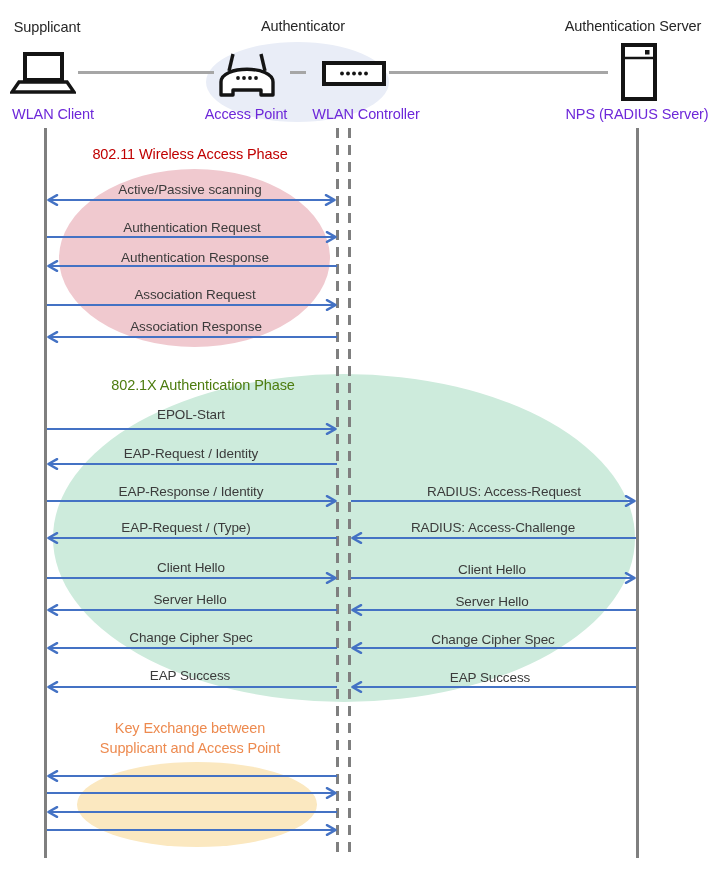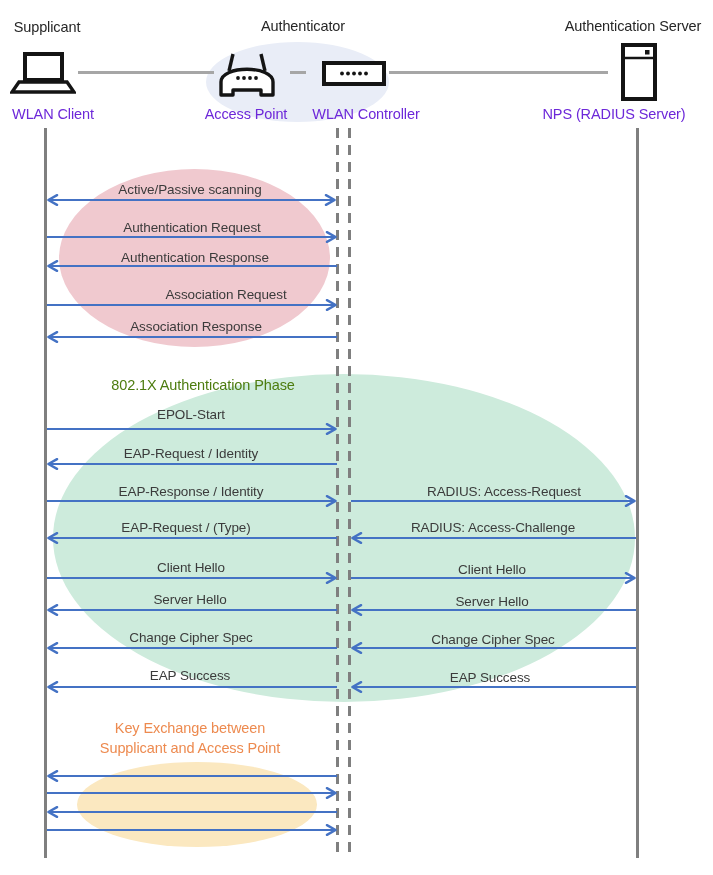--- a/index.html
+++ b/index.html
@@ -65,35 +65,36 @@
     <rect x="24" y="7" width="4.5" height="4.5" fill="#141414"></rect>
   </svg>
 
   <div class="connector" style="left:78px;top:71px;width:136px;"></div>
   <div class="connector" style="left:290px;top:71px;width:16px;"></div>
   <div class="connector" style="left:389px;top:71px;width:219px;"></div>
 
   <div class="lbl device" style="left:53px;top:106px;">WLAN Client</div>
   <div class="lbl device" style="left:246px;top:106px;">Access Point</div>
   <div class="lbl device" style="left:366px;top:106px;">WLAN Controller</div>
-  <div class="lbl device" style="left:614px;top:106px;">NPS (RADIUS Server)</div>
+  <div class="lbl device" style="left:637px;top:106px;">NPS (RADIUS Server)</div>
 
   <div class="lifeline" style="left:44px;top:128px;height:730px;"></div>
   <div class="lifeline-dashed" style="left:336px;top:128px;height:728px;"></div>
   <div class="lifeline-dashed" style="left:348px;top:128px;height:728px;"></div>
   <div class="lifeline" style="left:636px;top:128px;height:730px;"></div>
 
+  <div class="lbl ptitle t-red" style="left:190px;top:146px;">802.11 Wireless Access Phase</div>
   <div class="lbl ptitle t-green" style="left:203px;top:377px;">802.1X Authentication Phase</div>
   <div class="lbl ptitle t-orange" style="left:190px;top:720px;">Key Exchange between</div>
   <div class="lbl ptitle t-orange" style="left:190px;top:740px;">Supplicant and Access Point</div>
 
   <div class="lbl" style="left:190px;top:182px;text-align:right;">Active/Passive scanning</div>
   <div class="lbl" style="left:192px;top:220px;">Authentication Request</div>
   <div class="lbl" style="left:195px;top:250px;">Authentication Response</div>
-  <div class="lbl" style="left:195px;top:287px;margin-left:31px;">Association Request</div>
+  <div class="lbl" style="left:195px;top:287px;">Association Request</div>
   <div class="lbl" style="left:196px;top:319px;">Association Response</div>
 
   <div class="lbl" style="left:191px;top:407px;">EPOL-Start</div>
   <div class="lbl" style="left:191px;top:446px;">EAP-Request / Identity</div>
   <div class="lbl" style="left:191px;top:484px;">EAP-Response / Identity</div>
   <div class="lbl" style="left:186px;top:520px;">EAP-Request / (Type)</div>
   <div class="lbl" style="left:191px;top:560px;">Client Hello</div>
   <div class="lbl" style="left:190px;top:592px;">Server Hello</div>
   <div class="lbl" style="left:191px;top:630px;">Change Cipher Spec</div>
   <div class="lbl" style="left:190px;top:668px;">EAP Success</div>

